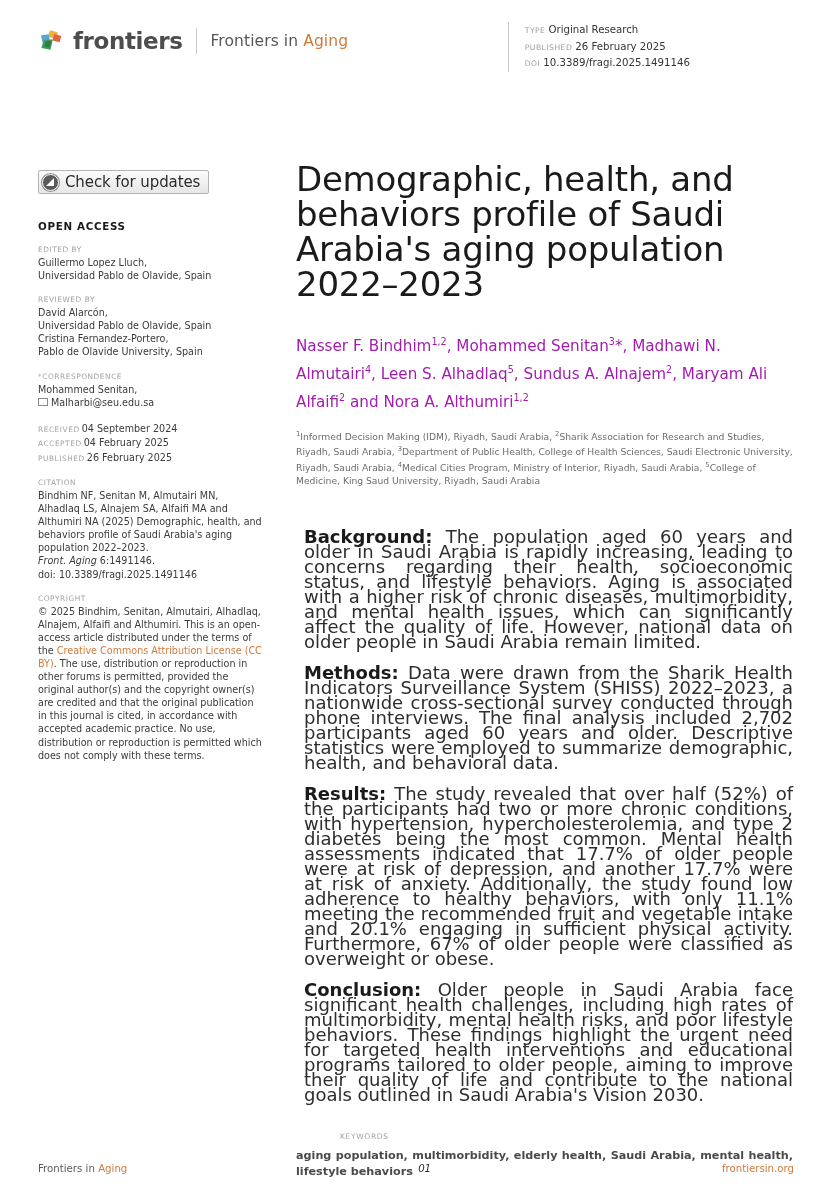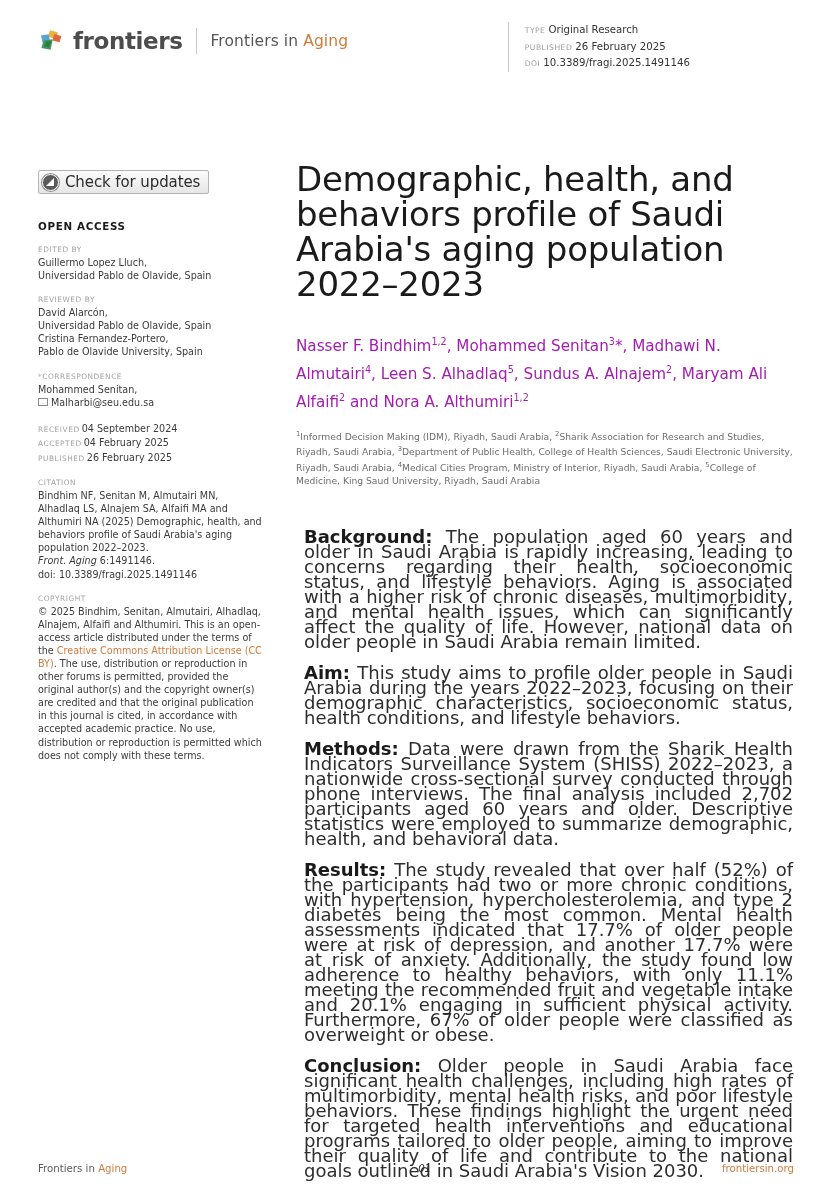--- a/index.html
+++ b/index.html
@@ -324,23 +324,20 @@
   <h1 class="paper-title">Demographic, health, and behaviors profile of Saudi Arabia's aging population 2022–2023</h1>
 
   <div class="authors">Nasser F. Bindhim<sup>1,2</sup>, Mohammed Senitan<sup>3</sup>*, Madhawi N. Almutairi<sup>4</sup>, Leen S. Alhadlaq<sup>5</sup>, Sundus A. Alnajem<sup>2</sup>, Maryam Ali Alfaifi<sup>2</sup> and Nora A. Althumiri<sup>1,2</sup></div>
 
   <div class="affiliations"><sup>1</sup>Informed Decision Making (IDM), Riyadh, Saudi Arabia, <sup>2</sup>Sharik Association for Research and Studies, Riyadh, Saudi Arabia, <sup>3</sup>Department of Public Health, College of Health Sciences, Saudi Electronic University, Riyadh, Saudi Arabia, <sup>4</sup>Medical Cities Program, Ministry of Interior, Riyadh, Saudi Arabia, <sup>5</sup>College of Medicine, King Saud University, Riyadh, Saudi Arabia</div>
 
   <p class="abs-para">
     <span class="abs-label">Background:</span><span> The population aged 60 years and older in Saudi Arabia is rapidly increasing, leading to concerns regarding their health, socioeconomic status, and lifestyle behaviors. Aging is associated with a higher risk of chronic diseases, multimorbidity, and mental health issues, which can significantly affect the quality of life. However, national data on older people in Saudi Arabia remain limited.</span>
   </p>
   <p class="abs-para">
-    <span class="abs-label">Aim:</span><span> This study aims to profile older people in Saudi Arabia during the years 2022–2023, focusing on their demographic characteristics, socioeconomic status, health conditions, and lifestyle behaviors.</span>
-  </p>
-  <p class="abs-para">
     <span class="abs-label">Methods:</span><span> Data were drawn from the Sharik Health Indicators Surveillance System (SHISS) 2022–2023, a nationwide cross-sectional survey conducted through phone interviews. The final analysis included 2,702 participants aged 60 years and older. Descriptive statistics were employed to summarize demographic, health, and behavioral data.</span>
   </p>
   <p class="abs-para">
     <span class="abs-label">Results:</span><span> The study revealed that over half (52%) of the participants had two or more chronic conditions, with hypertension, hypercholesterolemia, and type 2 diabetes being the most common. Mental health assessments indicated that 17.7% of older people were at risk of depression, and another 17.7% were at risk of anxiety. Additionally, the study found low adherence to healthy behaviors, with only 11.1% meeting the recommended fruit and vegetable intake and 20.1% engaging in sufficient physical activity. Furthermore, 67% of older people were classified as overweight or obese.</span>
   </p>
   <p class="abs-para">
     <span class="abs-label">Conclusion:</span><span> Older people in Saudi Arabia face significant health challenges, including high rates of multimorbidity, mental health risks, and poor lifestyle behaviors. These findings highlight the urgent need for targeted health interventions and educational programs tailored to older people, aiming to improve their quality of life and contribute to the national goals outlined in Saudi Arabia's Vision 2030.</span>
   </p>
 
   <div class="kw-key">KEYWORDS</div>

